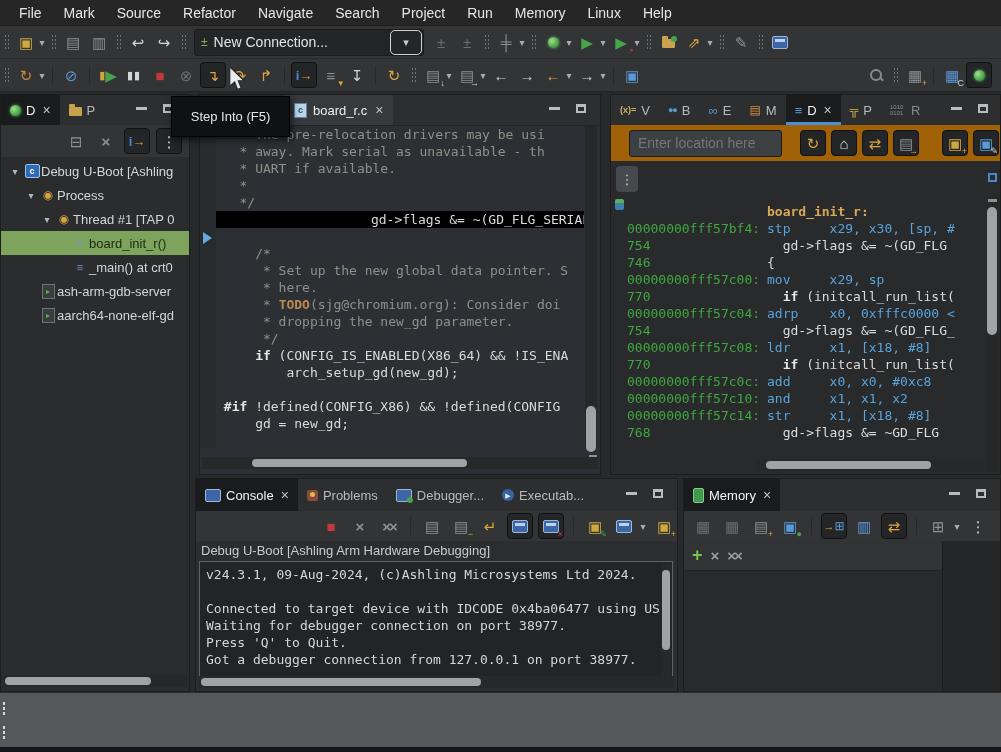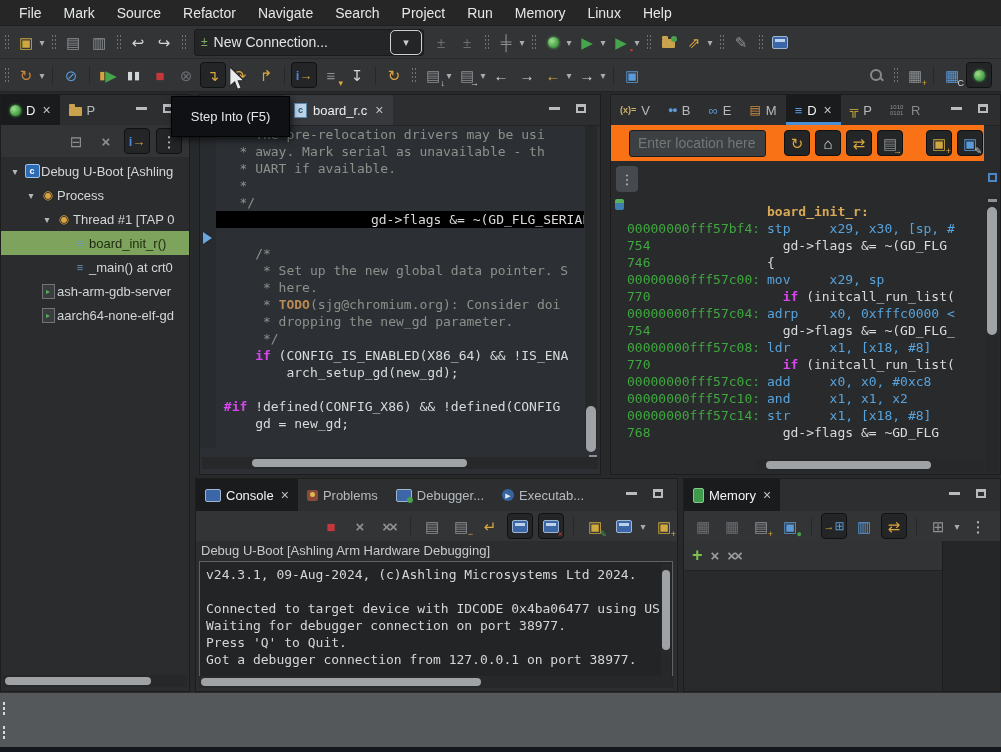--- a/index.html
+++ b/index.html
@@ -105,32 +105,32 @@
 
   
   #editor{left:199px;top:94px;width:402px;height:381px;background:#2c3034;}
   #editor .tabbar{background:#2d2e30;}
   .etab{position:absolute;left:84px;top:0;height:30px;display:flex;align-items:center;gap:6px;padding:0 10px;
         background:#37393c;color:#eceeef;font-size:13px;}
   .code-wrap{position:absolute;left:16px;top:31px;right:16px;bottom:26px;overflow:hidden;}
   .ruler{position:absolute;left:0;top:30px;bottom:26px;width:16px;background:#292c2f;}
   .code-line{height:17px;line-height:17px;font-size:13px;white-space:pre;color:#d6d6d6;}
   .code-line.hl{background:#000000;width:576px;text-align:center;}
-  .cmt{color:#8b918b;} .code{color:#d8dadb;} .kw{color:#d946ef;font-weight:bold;} .todo{color:#bb8a52;font-weight:bold;}
+  .cmt{color:#8b918b;} .code{color:#d8dadb;} .kw{color:#e5e5e5;font-weight:bold;} .todo{color:#bb8a52;font-weight:bold;}
   .ip-arrow{position:absolute;left:3px;top:137px;width:0;height:0;border-left:9px solid #6aa7dd;
             border-top:6px solid transparent;border-bottom:6px solid transparent;filter:drop-shadow(0 0 1px #123);}
   .vscroll{position:absolute;width:12px;background:#26282a;}
   .vthumb{position:absolute;left:1px;width:10px;background:#a0a3a6;border-radius:5px;}
   .hscroll{position:absolute;height:12px;background:#26282a;}
   .hthumb{position:absolute;top:2px;height:8px;background:#a0a3a6;border-radius:4px;}
   .ov-mark{position:absolute;width:8px;height:3px;background:#8d9194;}
 
   
   #right-panel{left:610px;top:94px;width:391px;height:381px;background:#2a2b2d;}
-  .locbar{position:absolute;left:0;top:30px;right:16px;height:36px;background:#f97316;display:flex;align-items:center;}
+  .locbar{position:absolute;left:0;top:30px;right:0;height:36px;background:#a16207;display:flex;align-items:center;}
   .loc-combo{margin-left:18px;width:170px;height:25px;background:#3c4043;border:1px solid #1d1d1d;border-radius:3px;
              display:flex;align-items:center;overflow:hidden;}
   .loc-combo input{flex:1;background:transparent;border:0;outline:0;color:#c3c7ca;font-size:14px;padding:0 0 0 8px;
                    font-family:"Liberation Sans",sans-serif;}
   .dots-btn{position:absolute;left:5px;top:71px;width:22px;height:26px;background:#46494d;border-radius:4px;
             color:#d2d5d7;display:flex;align-items:center;justify-content:center;font-size:13px;z-index:4;}
   .dis-area{position:absolute;left:0;top:66px;right:0;bottom:0;background:#292a2c;}
   .dis-rows{position:absolute;left:0;top:42px;right:0;}
   .dis-row{height:17px;display:flex;align-items:center;font-size:13px;font-family:"DejaVu Sans Mono",monospace;white-space:pre;}
   .dis-gut{width:16px;flex:0 0 auto;position:relative;}

